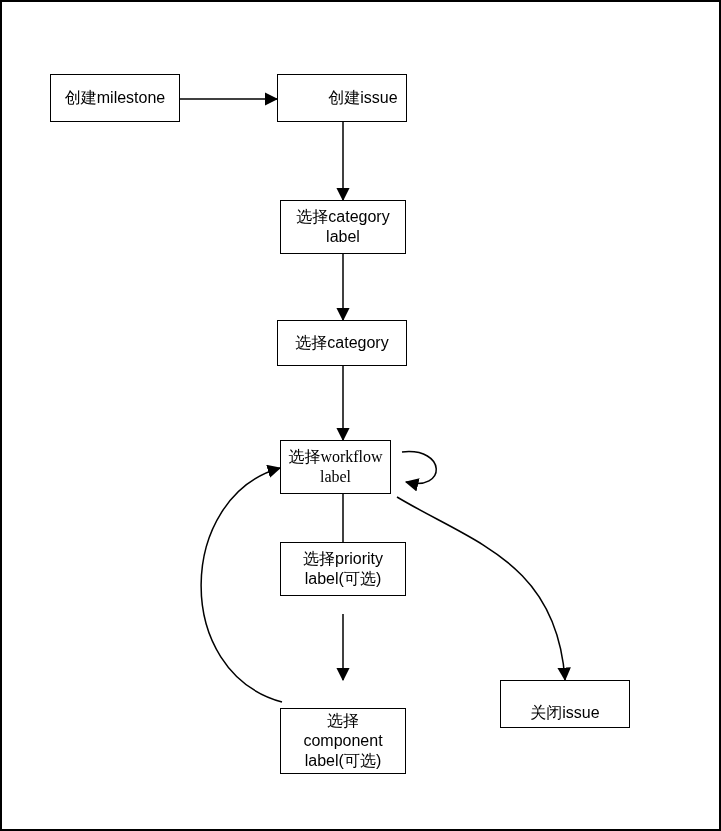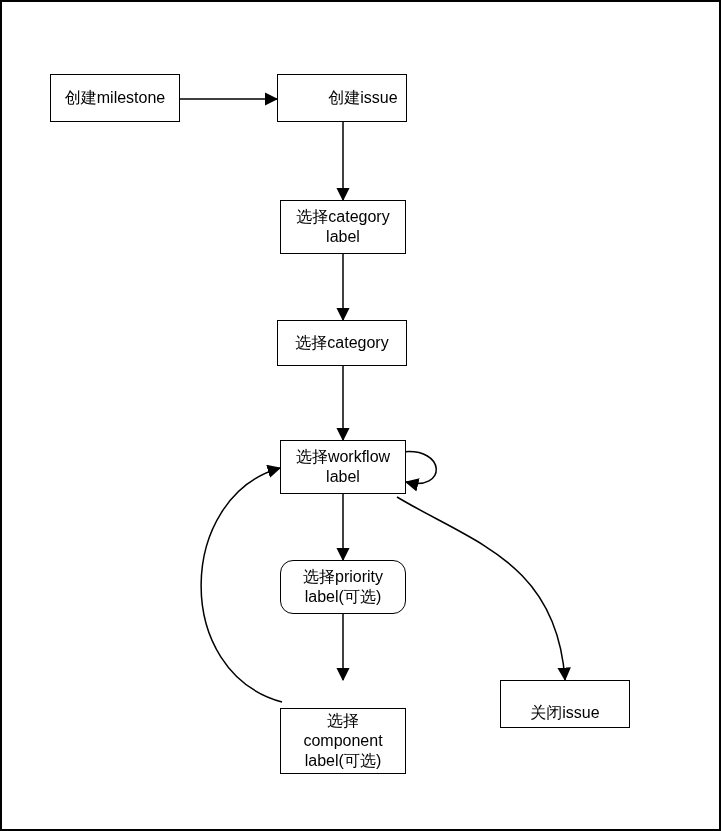--- a/index.html
+++ b/index.html
@@ -78,25 +78,25 @@
   </div>
 
   <div class="node" style="left:278px; top:198px; width:126px; height:54px;">
     <span>选择category label</span>
   </div>
 
   <div class="node" style="left:275px; top:318px; width:130px; height:46px;">
     <span>选择category</span>
   </div>
 
-  <div class="node" style="left:278px; top:438px; width:126px; height:54px;">
+  <div class="node" style="left:278px; top:438px; width:111px; height:54px;font-family:Liberation Serif, serif;">
     <span>选择workflow label</span>
   </div>
 
-  <div class="node" style="left:278px; top:558px; width:126px; height:54px;border-radius:13px;">
+  <div class="node" style="left:278px; top:540px; width:126px; height:54px;">
     <span>选择priority label(可选)</span>
   </div>
 
   <div class="node" style="left:278px; top:678px; width:126px; height:66px;margin-top:28px;">
     <span>选择 component label(可选)</span>
   </div>
 
   <div class="node" style="left:498px; top:678px; width:130px; height:48px;align-items:flex-end;">
     <span>关闭issue</span>
   </div>

